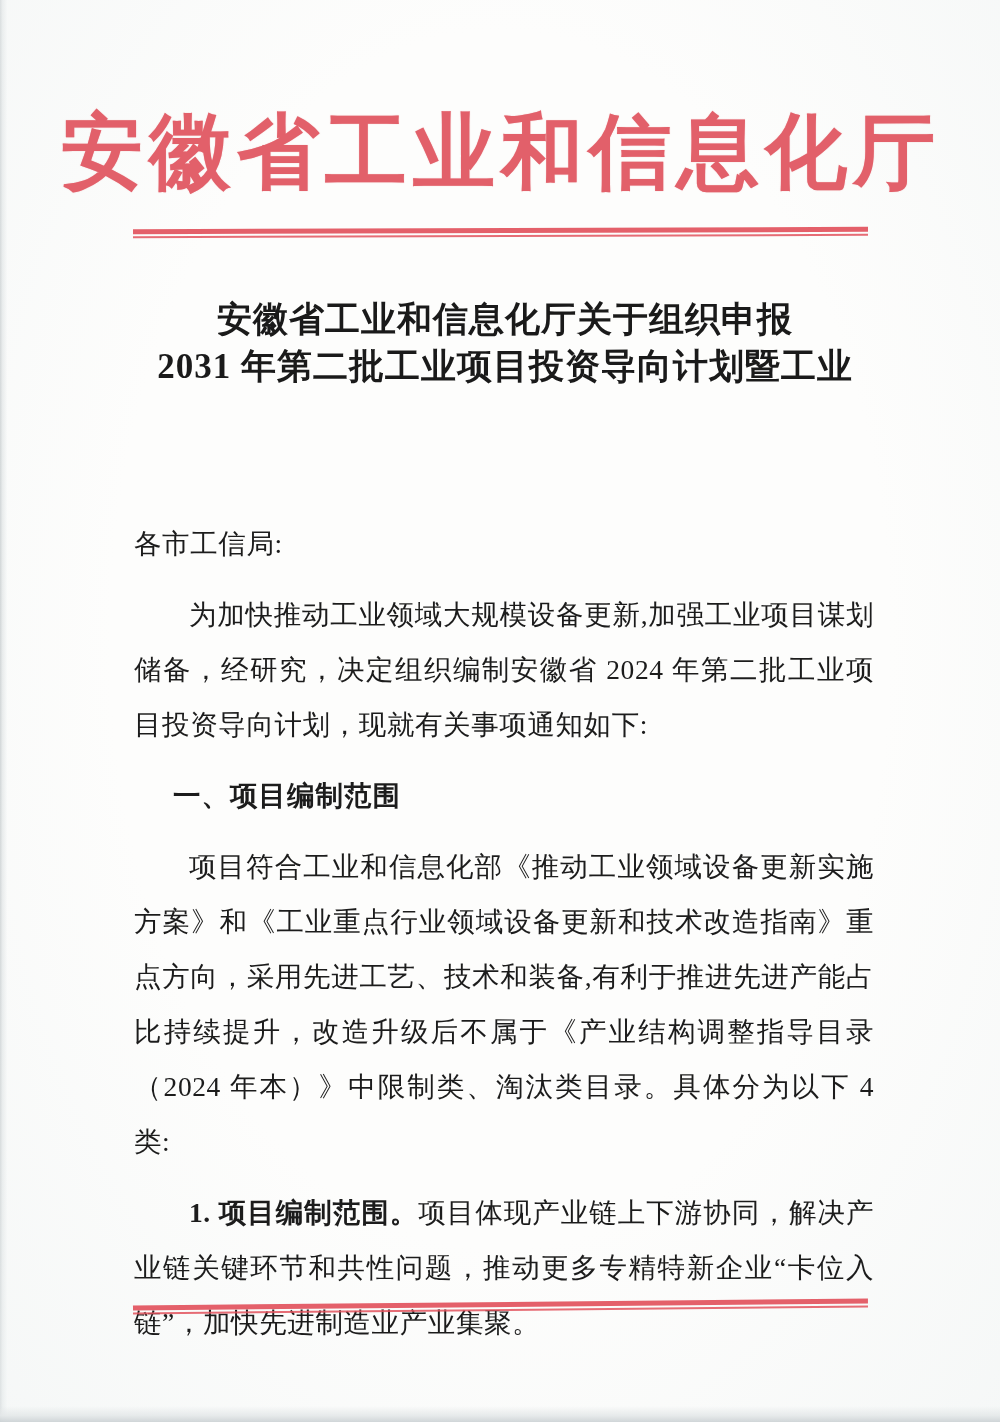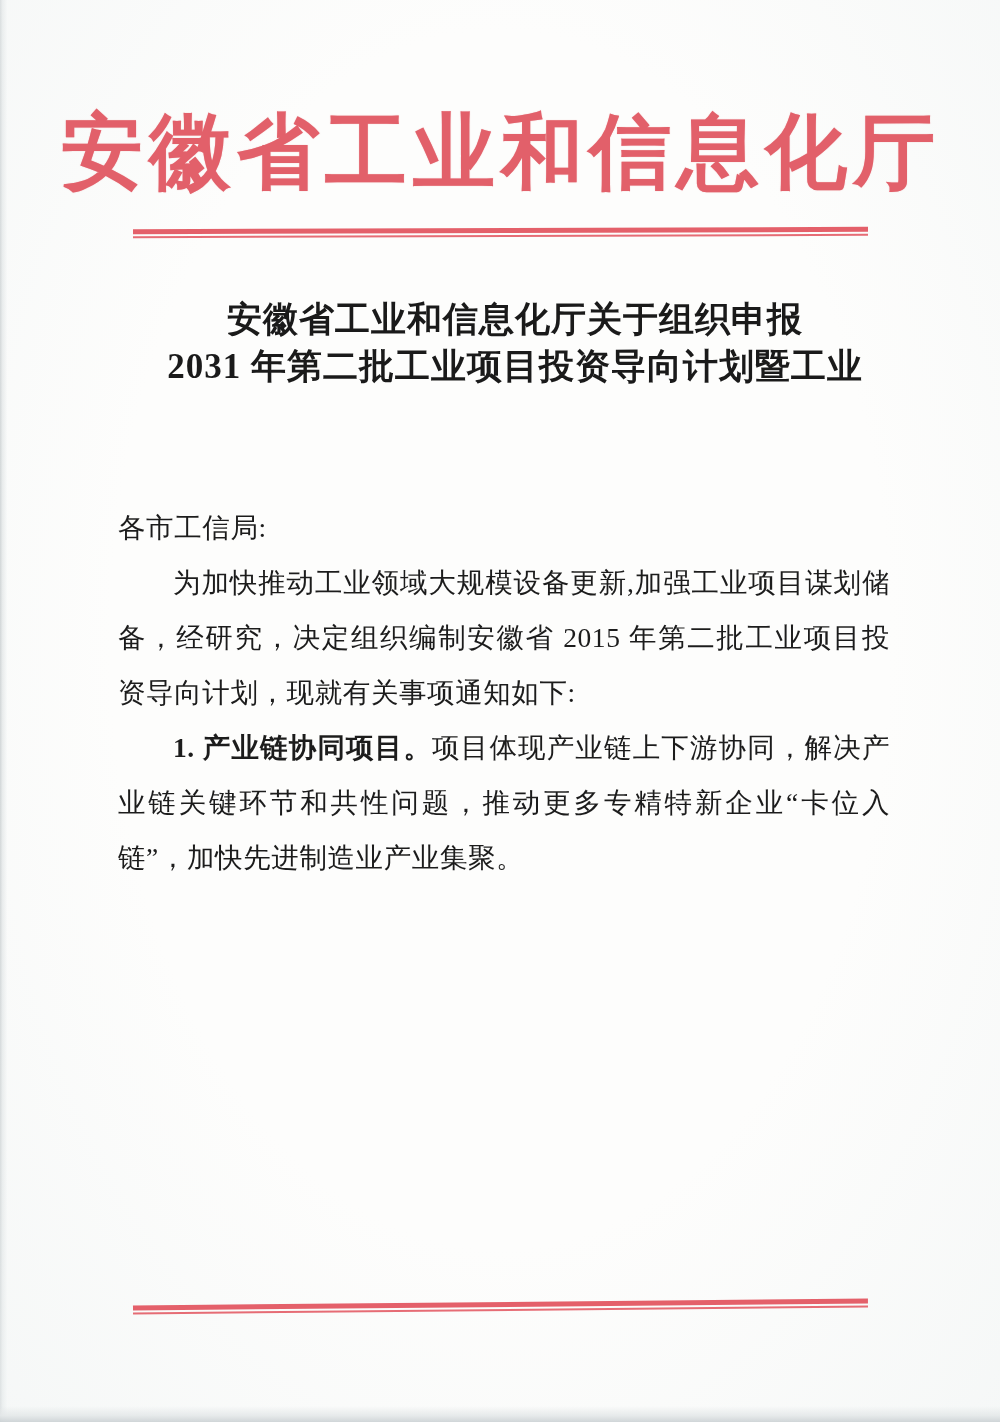--- a/index.html
+++ b/index.html
@@ -82,21 +82,21 @@
     height: 2px;
     background: #e2525d;
     opacity: .85;
   }
   .rule-top { top: 228px; transform: rotate(-0.18deg); }
   .rule-bottom { top: 1302px; transform: rotate(-0.55deg); }
 
   
   .doc-title {
     position: absolute;
-    left: 120px;
+    left: 110px;
     top: 296px;
     width: 790px;
     text-align: center;
     font-family: "Liberation Serif", "DejaVu Serif", serif;
     font-weight: bold;
     font-size: 35px;
     line-height: 47px;
     color: #1a1a1a;
     letter-spacing: 1px;
   }
@@ -110,21 +110,21 @@
     width: 772px;
     color: #1c1c1c;
   }
   .para {
     font-family: "Liberation Serif", "DejaVu Serif", serif;
     font-size: 27.5px;
     line-height: 55px;
     letter-spacing: 0.6px;
     text-align: justify;
     text-justify: inter-ideograph;
-    margin: 0;
+    margin: 16px;
   }
   .salutation { text-indent: 0; }
   .indent2 { text-indent: 2em; }
   .section-head {
     font-family: "Liberation Sans", "DejaVu Sans", sans-serif;
     font-weight: bold;
     font-size: 27.5px;
     line-height: 55px;
     text-indent: 2em;
     letter-spacing: 1px;
@@ -154,26 +154,28 @@
 
   <div class="doc-title">
     <span class="tline">安徽省工业和信息化厅关于组织申报</span>
     <span class="tline">2031 年第二批工业项目投资导向计划暨工业</span>
   </div>
 
   <div class="body-block">
 
     <p class="para salutation">各市工信局:</p>
 
-    <p class="para indent2">为加快推动工业领域大规模设备更新,加强工业项目谋划储备，经研究，决定组织编制安徽省 2015 年第二批工业项目投资导向计划，现就有关事项通知如下:</p>
+    <p class="para indent2">为加快推动工业领域大规模设备更新,加强工业项目谋划储备，经研究，决定组织编制安徽省 2024 年第二批工业项目投资导向计划，现就有关事项通知如下:</p>
 
+    <p class="section-head">一、项目编制范围</p>
 
+    <p class="para indent2">项目符合工业和信息化部《推动工业领域设备更新实施方案》和《工业重点行业领域设备更新和技术改造指南》重点方向，采用先进工艺、技术和装备,有利于推进先进产能占比持续提升，改造升级后不属于《产业结构调整指导目录（2024 年本）》中限制类、淘汰类目录。具体分为以下 4 类:</p>
 
     <p class="para indent2">
-      <span class="lead">1.</span><span>&nbsp;</span><span class="lead">产业链协同项目。</span><span>项目体现产业链上下游协同，解决产业链关键环节和共性问题，推动更多专精特新企业“卡位入链”，加快先进制造业产业集聚。</span>
+      <span class="lead">1.</span><span>&nbsp;</span><span class="lead">项目编制范围。</span><span>项目体现产业链上下游协同，解决产业链关键环节和共性问题，推动更多专精特新企业“卡位入链”，加快先进制造业产业集聚。</span>
     </p>
 
 
   </div>
 
   <div class="red-rule rule-bottom">
     <div class="thick"></div>
     <div class="thin"></div>
   </div>
 

